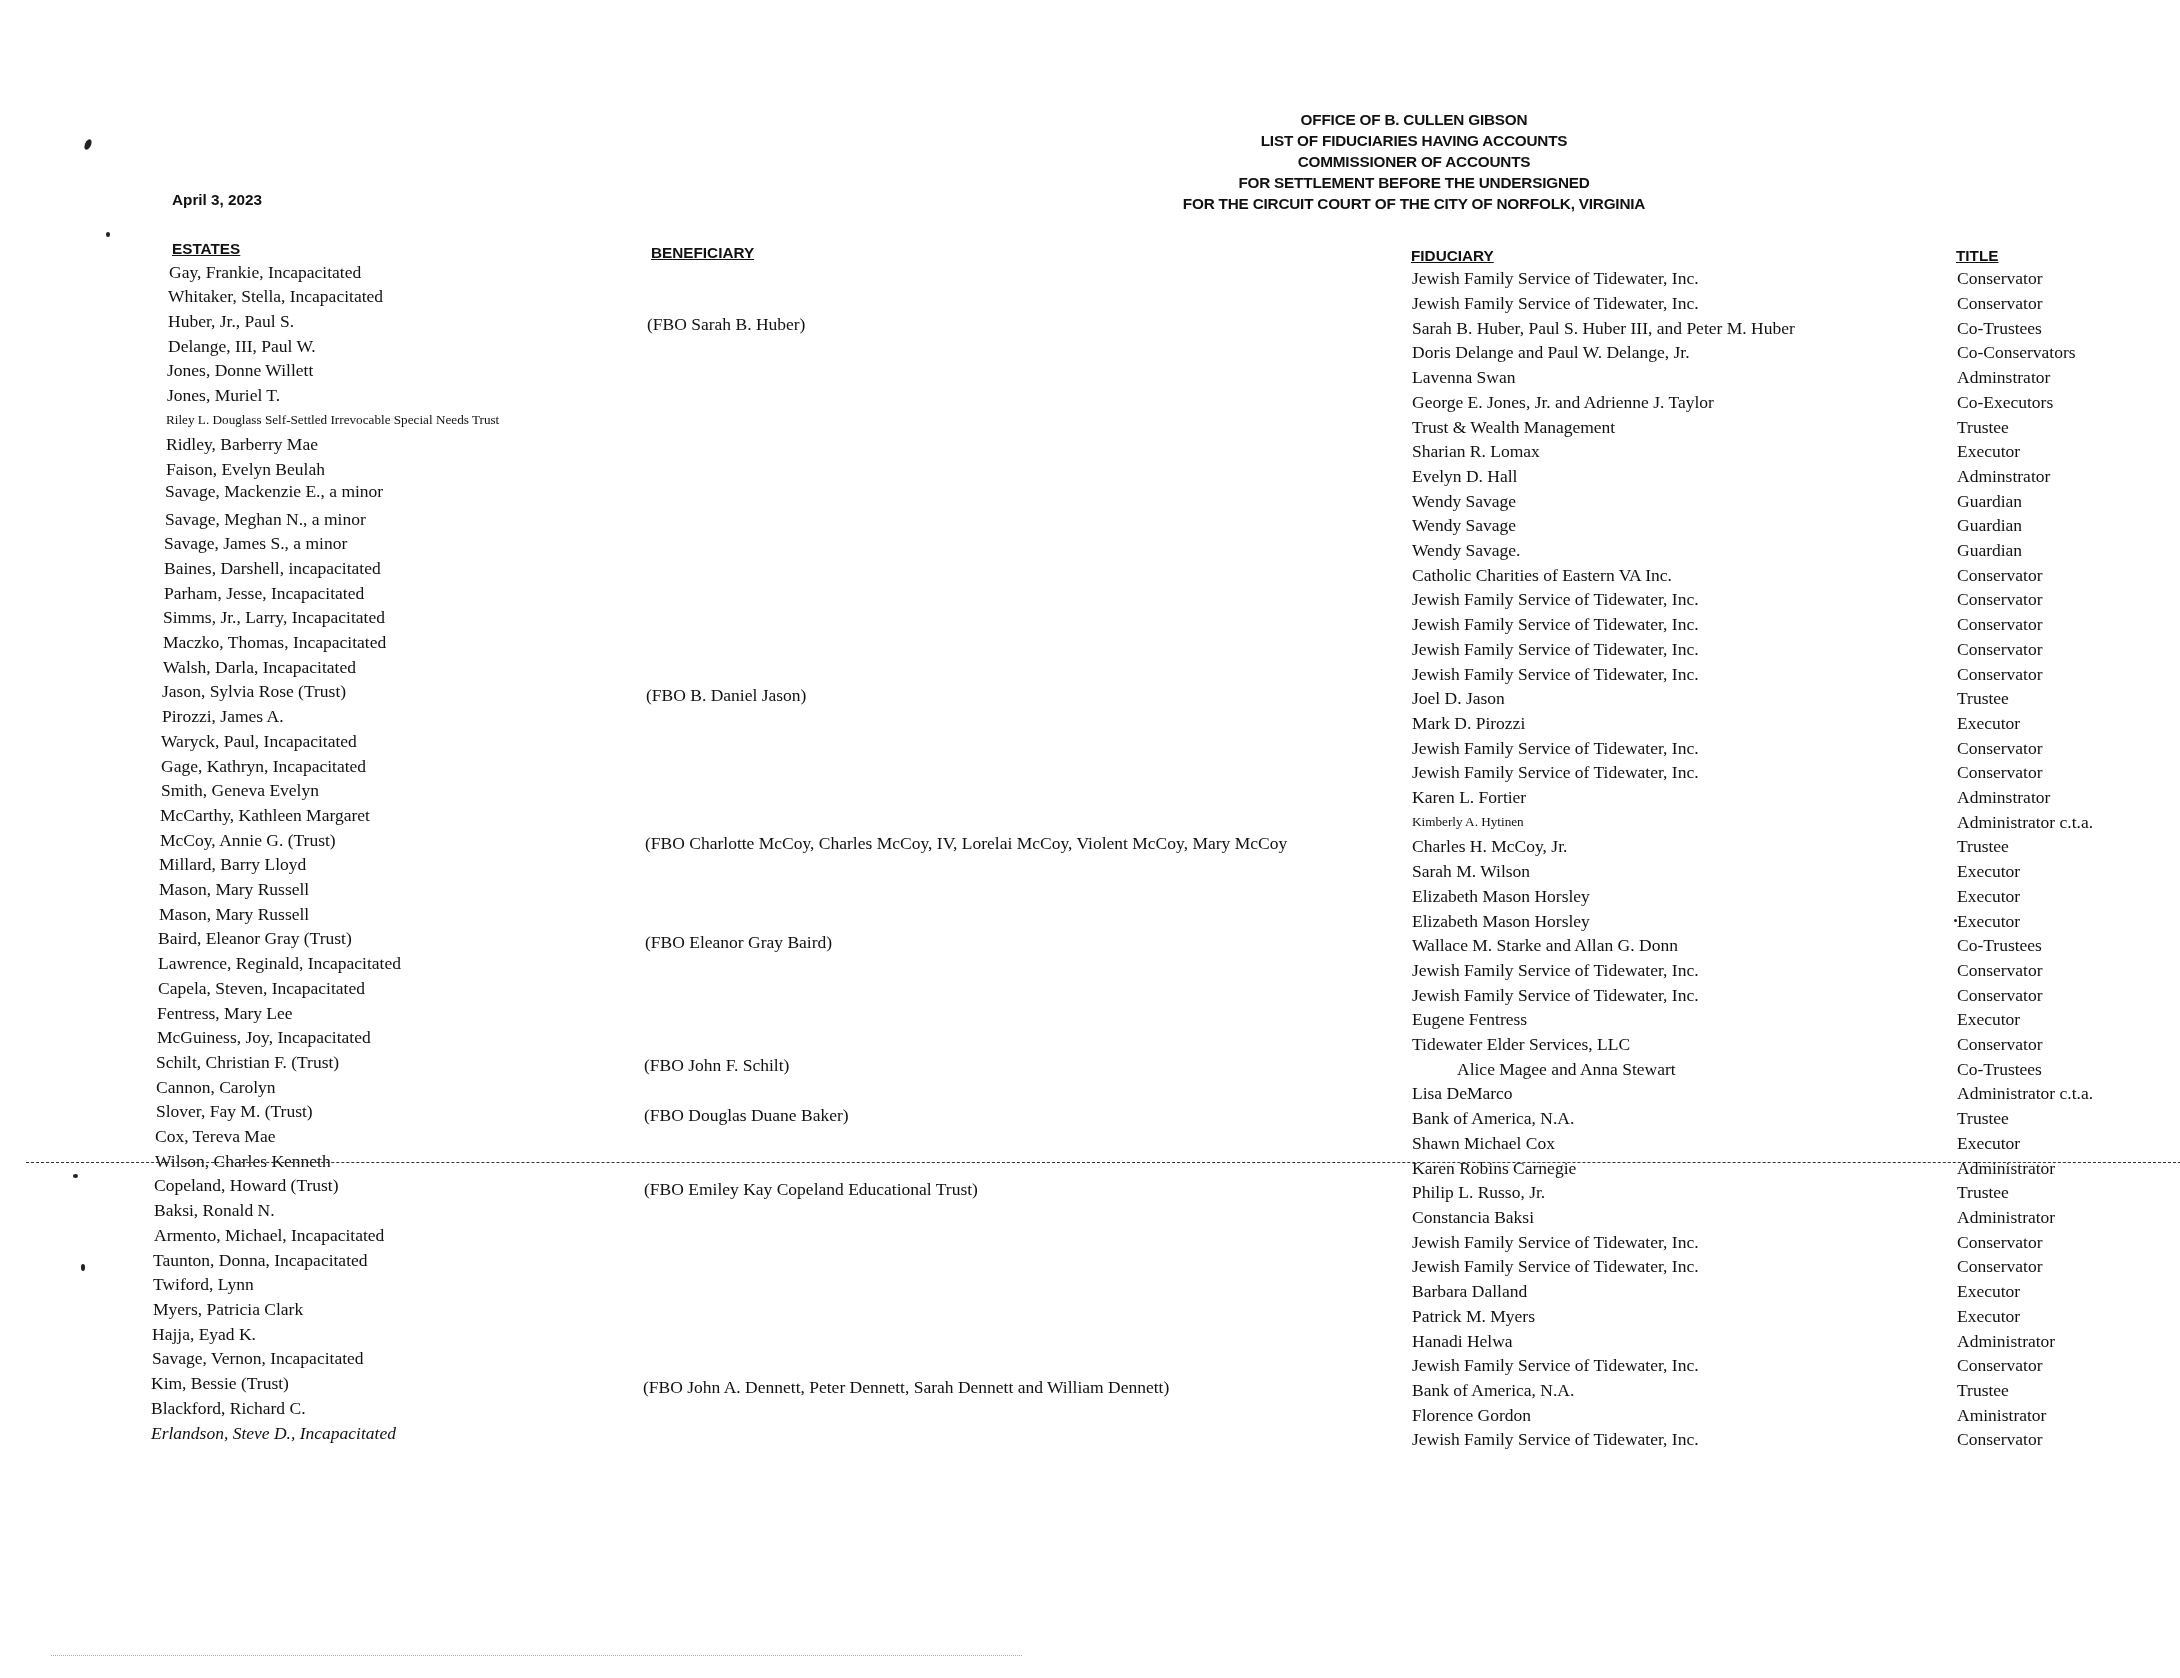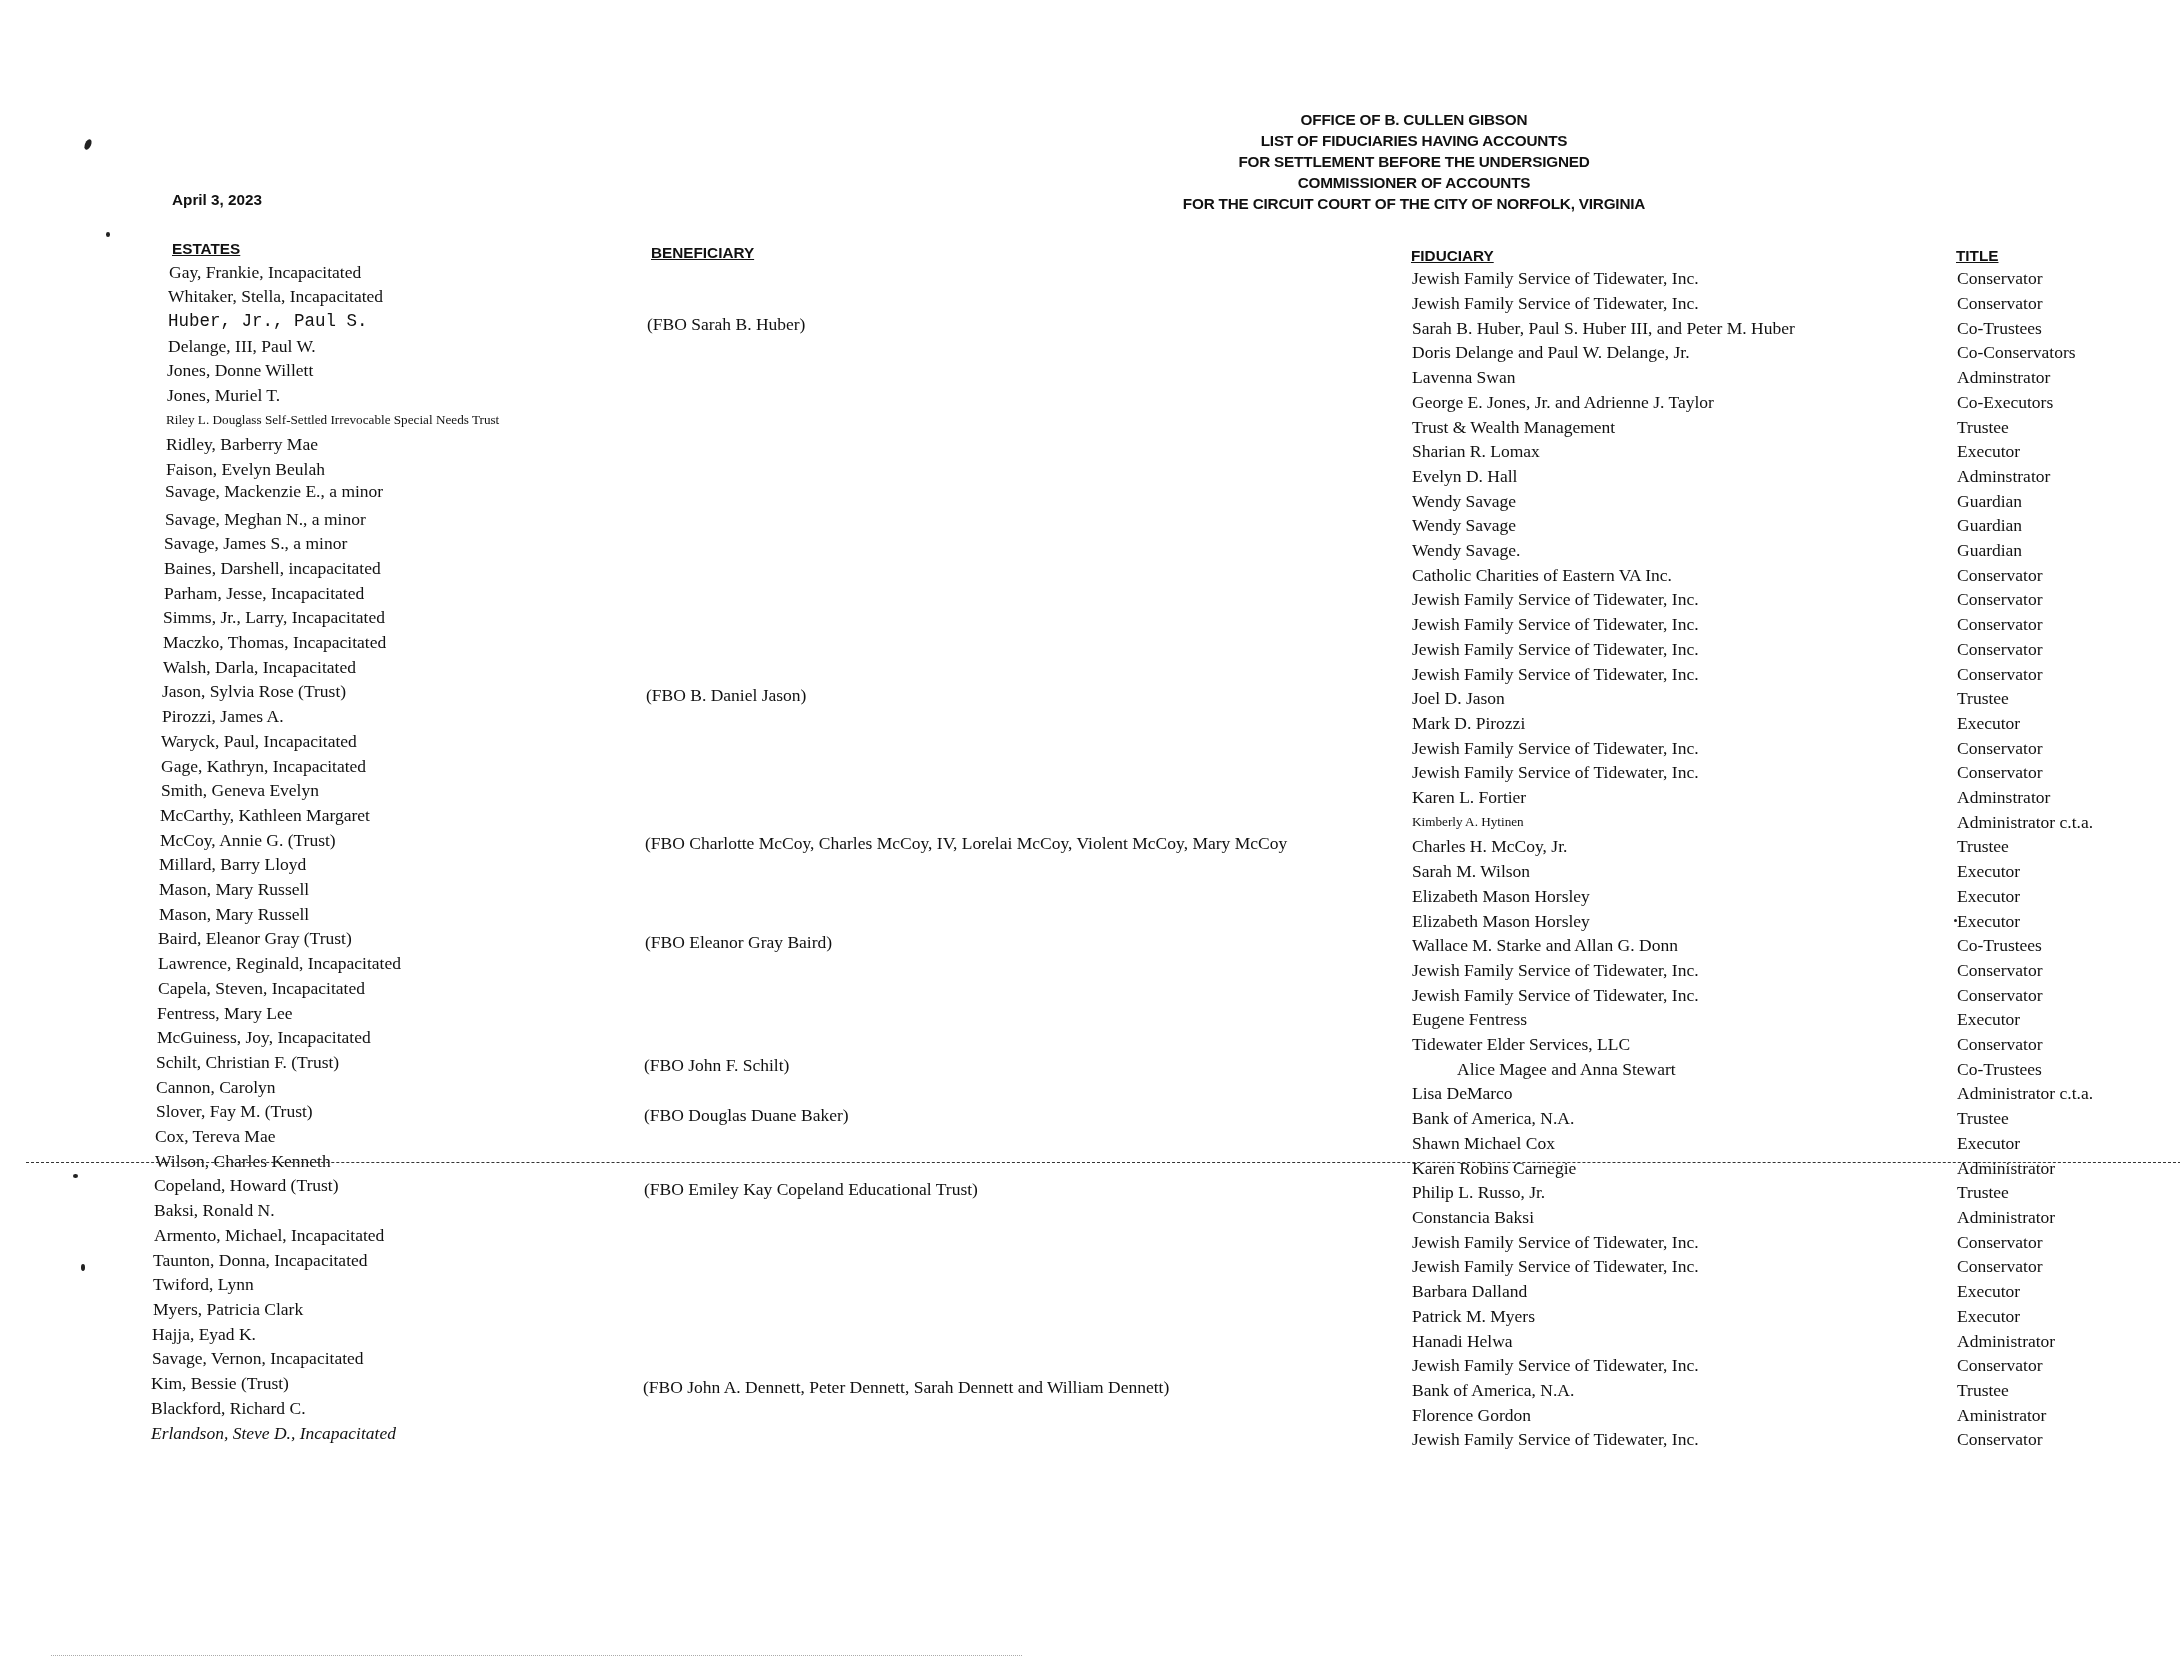--- a/index.html
+++ b/index.html
@@ -32,36 +32,36 @@
   }
 </style>
 </head>
 <body>
 
 <div class="page">
 
   <div class="header">
     <div>OFFICE OF B. CULLEN GIBSON</div>
     <div>LIST OF FIDUCIARIES HAVING ACCOUNTS</div>
+    <div>COMMISSIONER OF ACCOUNTS</div>
     <div>FOR SETTLEMENT BEFORE THE UNDERSIGNED</div>
-    <div>COMMISSIONER OF ACCOUNTS</div>
     <div>FOR THE CIRCUIT COURT OF THE CITY OF NORFOLK, VIRGINIA</div>
   </div>
 
   <div class="date">April 3, 2023</div>
 
   <div class="col-head" style="left:172px; top:240px;">ESTATES</div>
   <div class="col-head" style="left:651px; top:244px;">BENEFICIARY</div>
   <div class="col-head" style="left:1411px; top:247px;">FIDUCIARY</div>
   <div class="col-head" style="left:1956px; top:247px;">TITLE</div>
 
   <div class="col" id="col-estates">
       <div class="row" style="left: 169px; top: 262px;">Gay, Frankie, Incapacitated</div>
       <div class="row" style="left: 168px; top: 286px;">Whitaker, Stella, Incapacitated</div>
-      <div class="row" style="left: 168px; top: 311px; font-family: Liberation Mono, monospace;">Huber, Jr., Paul S.</div>
+      <div class="row" style="left: 168px; top: 311px;">Huber, Jr., Paul S.</div>
       <div class="row" style="left: 168px; top: 336px;">Delange, III, Paul W.</div>
       <div class="row" style="left: 167px; top: 360px;">Jones, Donne Willett</div>
       <div class="row" style="left: 167px; top: 385px;">Jones, Muriel T.</div>
       <div class="row small" style="left: 166px; top: 410px;">Riley L. Douglass Self-Settled Irrevocable Special Needs Trust</div>
       <div class="row" style="left: 166px; top: 434px;">Ridley, Barberry Mae</div>
       <div class="row" style="left: 166px; top: 459px;">Faison, Evelyn Beulah</div>
       <div class="row" style="left: 165px; top: 481px;">Savage, Mackenzie E., a minor</div>
       <div class="row" style="left: 165px; top: 509px;">Savage, Meghan N., a minor</div>
       <div class="row" style="left: 164px; top: 533px;">Savage, James S., a minor</div>
       <div class="row" style="left: 164px; top: 558px;">Baines, Darshell, incapacitated</div>

